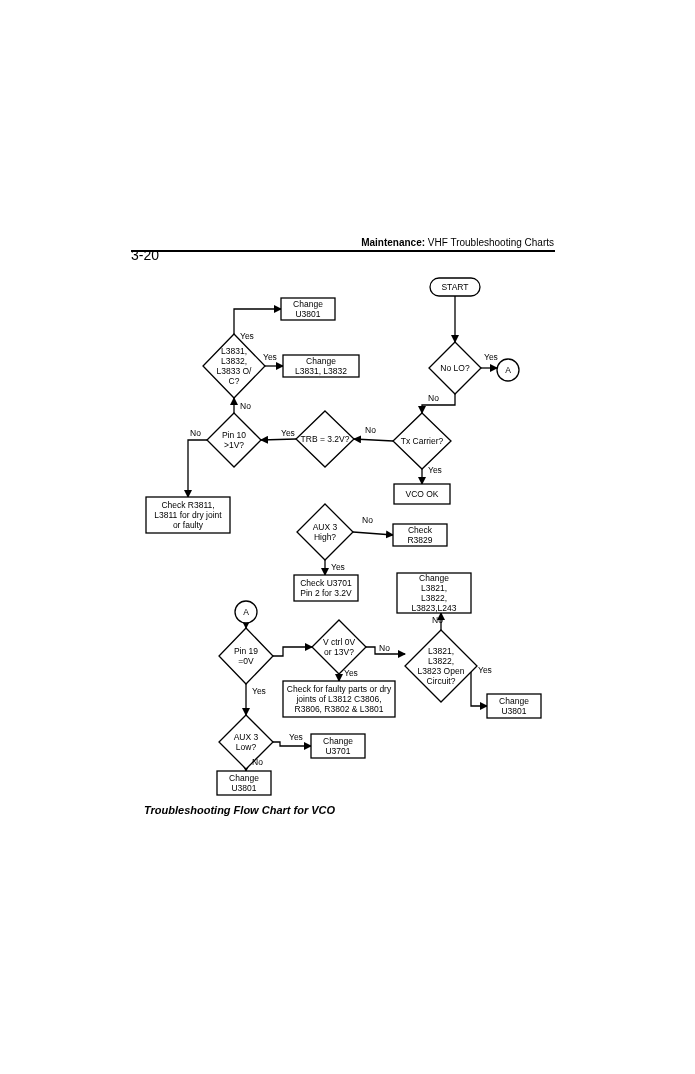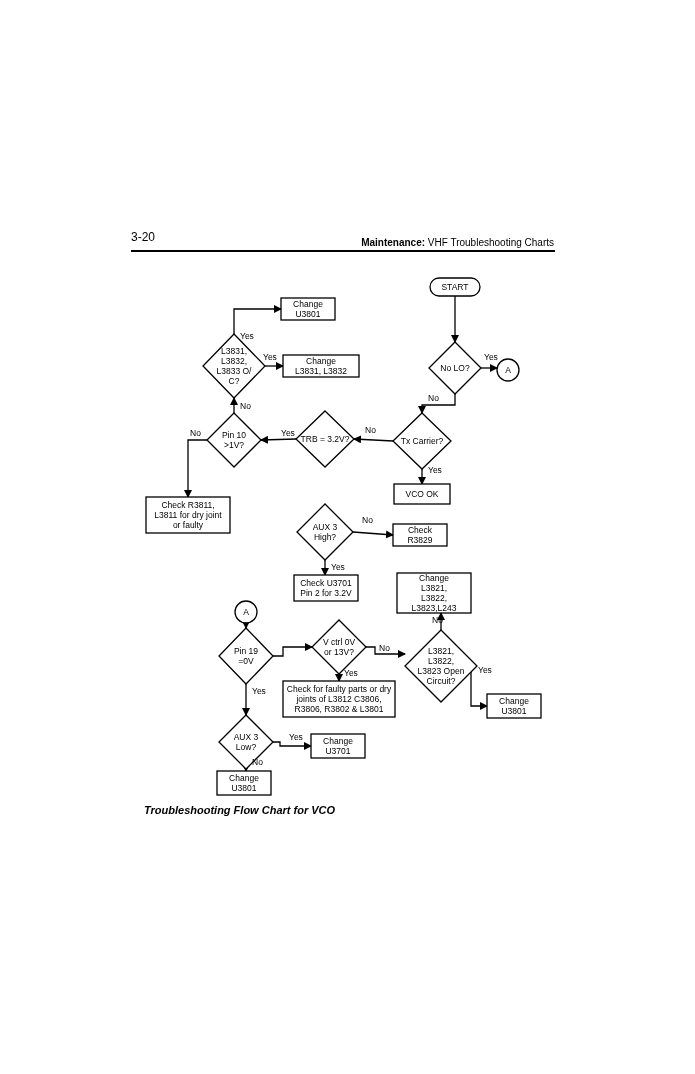--- a/index.html
+++ b/index.html
@@ -1,18 +1,18 @@
 <!DOCTYPE html>
 <html><head>
 <meta charset="utf-8">
 <style>
   html, body { margin: 0; padding: 0; background: #ffffff; }
   body { width: 695px; height: 1074px; position: relative; overflow: hidden;
          font-family: "Liberation Sans", sans-serif; color: #000; }
-  .hdr-left { position: absolute; left: 131px; top: 230px; font-size: 12px; }
+  .hdr-left { position: absolute; left: 131px; top: 247px; font-size: 14px; }
   .hdr-right { position: absolute; right: 141px; top: 237px; font-size: 10px; }
   .hdr-right b { font-weight: bold; }
   .hdr-rule { position: absolute; left: 131px; top: 250px; width: 424px; height: 1.5px; background: #000; }
   .caption { position: absolute; left: 144px; top: 804px; font-size: 11px; font-weight: bold; font-style: italic; }
   svg { position: absolute; left: 0; top: 0; }
   svg text { font-family: "Liberation Sans", sans-serif; font-size: 8.5px; fill: #000; }
   .shape { fill: #fff; stroke: #000; stroke-width: 1.3; }
   .line { fill: none; stroke: #000; stroke-width: 1.3; }
 </style>
 </head>

